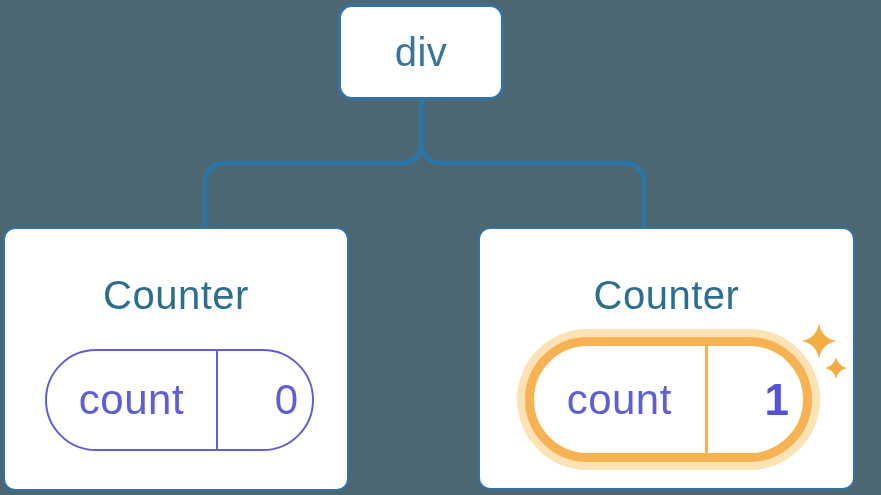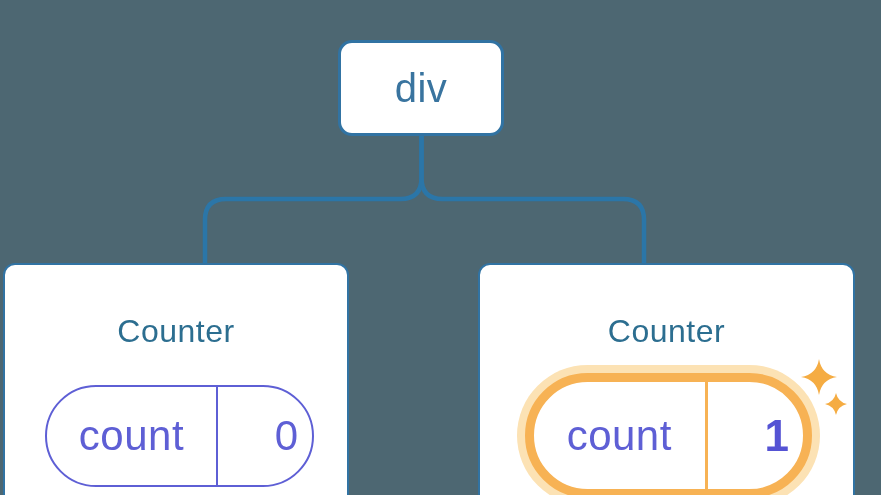--- a/index.html
+++ b/index.html
@@ -11,41 +11,41 @@
     --component-label-color:#2C6E90;
     --state-color:#5E5FD5;
     --state-value-bold:#5553D4;
     --highlight-ring:#F7B254;
     --highlight-halo:#FCE2B4;
     --sparkle-color:#F5AC42;
   }
   *{margin:0;padding:0;box-sizing:border-box;}
   html,body{width:881px;height:495px;overflow:hidden;}
   body{font-family:"Liberation Sans",sans-serif;background:var(--background);}
-  .canvas{position:relative;width:881px;height:404px;background:var(--background);margin-top:36px;}
+  .canvas{position:relative;width:881px;height:404px;background:var(--background);}
   .connectors{position:absolute;left:0;top:0;width:881px;height:495px;}
 
   .root-node{
     position:absolute;left:338px;top:4px;width:166px;height:96px;
     background:var(--card-bg);border:3px solid var(--card-border);border-radius:14px;
     display:flex;align-items:center;justify-content:center;
   }
   .root-node .label{
     font-size:40px;font-weight:500;color:var(--root-label-color);letter-spacing:0.5px;
   }
 
   .card{
     position:absolute;background:var(--card-bg);
     border:2.5px solid var(--card-border);border-radius:12px;
   }
   .card-left{left:3px;top:227px;width:346px;height:264px;}
   .card-right{left:478px;top:227px;width:377px;height:263px;}
   .card-title{
     position:absolute;left:0;top:45px;width:100%;text-align:center;
-    font-size:32px;line-height:42px;font-weight:500;color:var(--component-label-color);
+    font-size:40px;line-height:42px;font-weight:500;color:var(--component-label-color);
     letter-spacing:0.5px;
   }
 
   .pill{
     position:absolute;display:flex;align-items:stretch;background:var(--card-bg);gap:43px;
   }
   .pill .cell{display:flex;align-items:center;justify-content:center;}
   .pill .key-cell{flex:0 0 64.5%;}
   .pill .val-cell{flex:1 1 auto;}
   .pill-key{font-size:42px;color:var(--state-color);letter-spacing:0.5px;}

